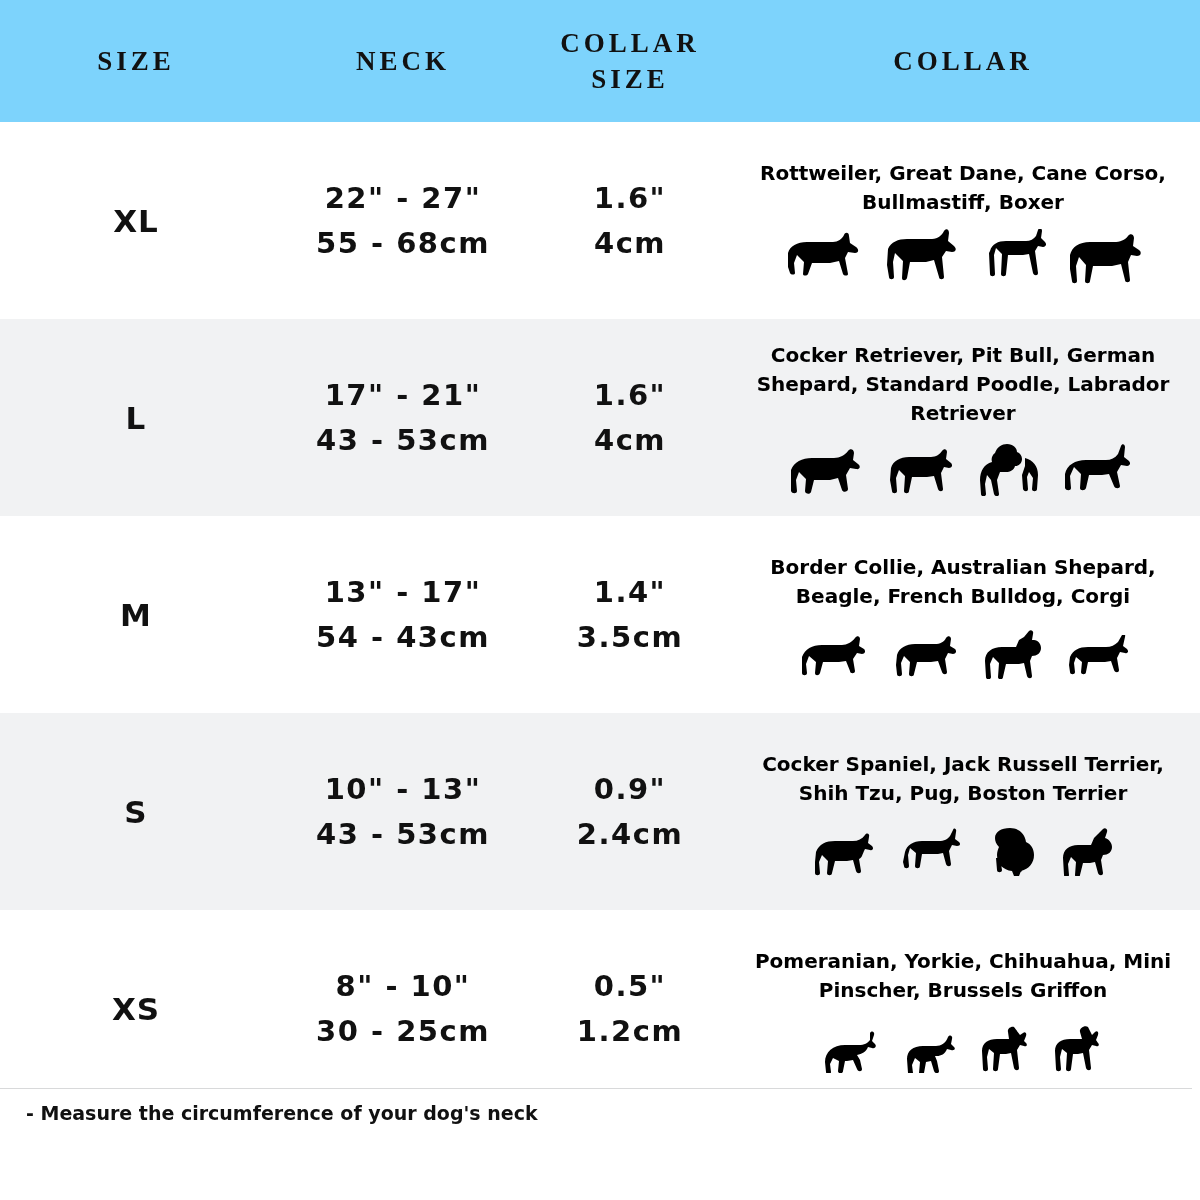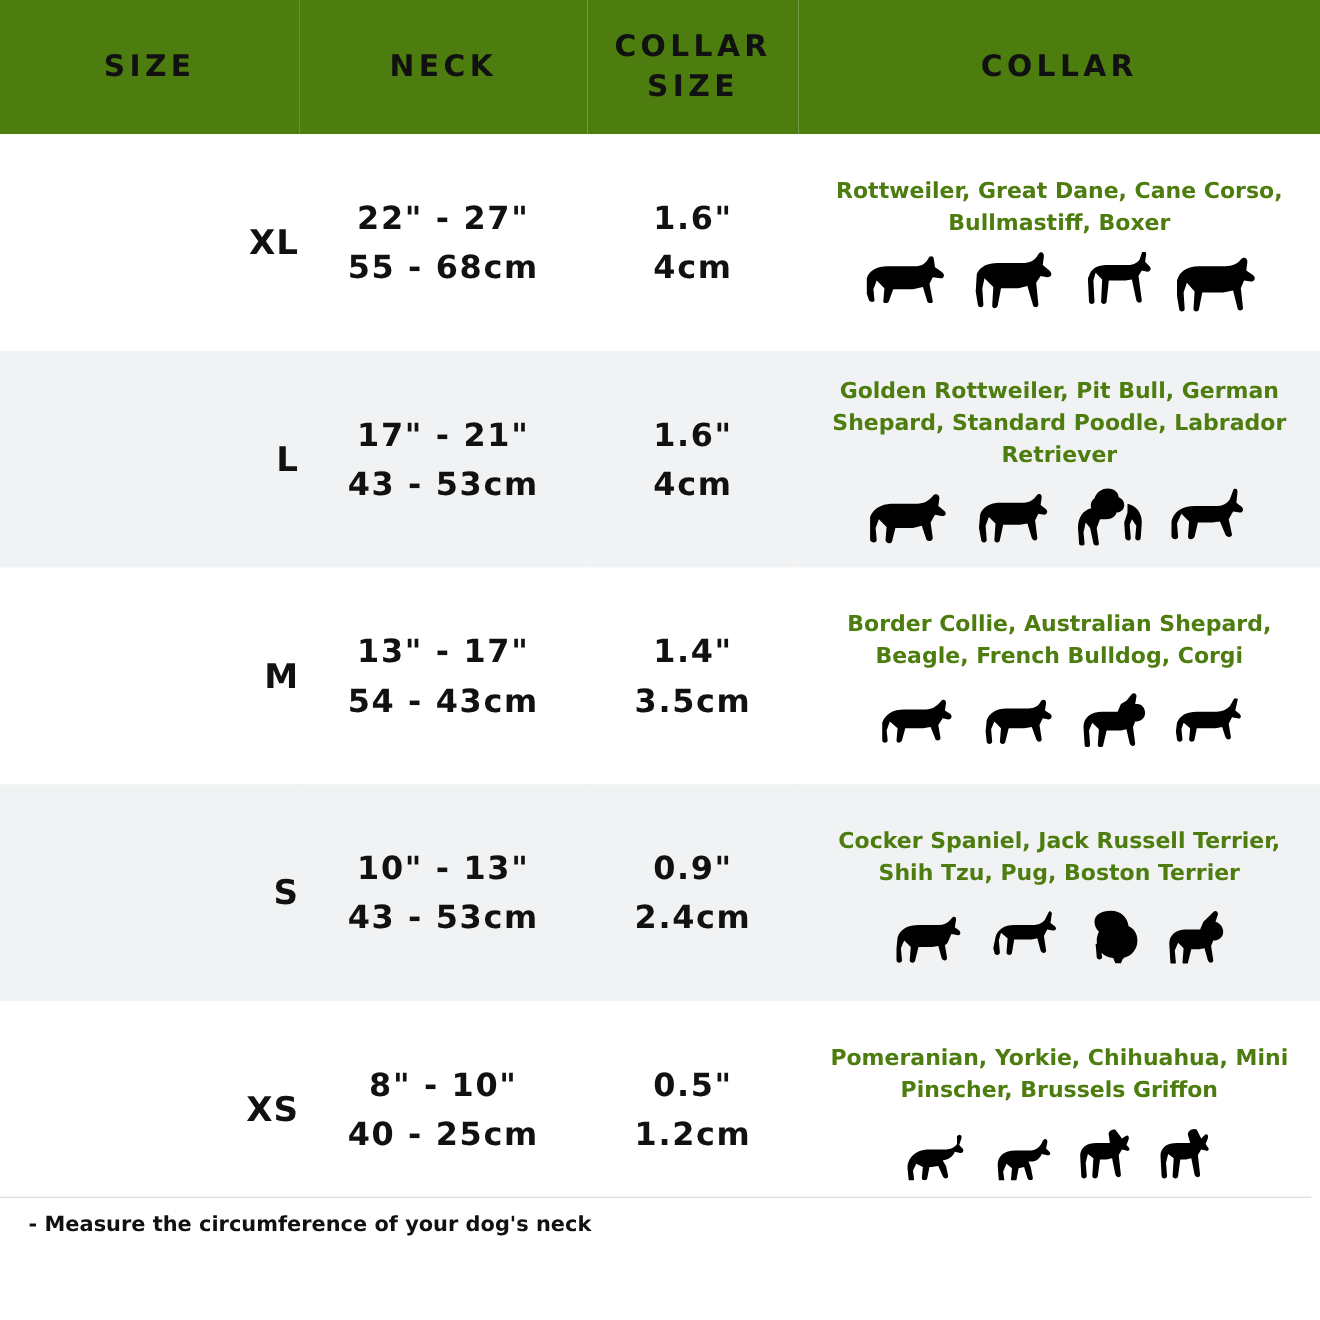--- a/index.html
+++ b/index.html
@@ -35,56 +35,55 @@
     vertical-align: middle;
     text-align: center;
     font-size: 27px;
     font-weight: bold;
     letter-spacing: 4px;
     color: #111;
     padding: 0 6px;
     box-sizing: border-box;
     line-height: 1.35;
   }
-  thead tr { background: #4d7c0f; }
+  thead tr { background: #7dd3fc; font-family: Liberation Serif, serif; }
 
   tbody tr.row-alt { background: #f1f2f3; }
   tbody tr.row-plain { background: #ffffff; }
 
   tbody td {
     vertical-align: middle;
     text-align: center;
     padding: 0;
     box-sizing: border-box;
   }
   tbody tr { height: 197px; }
 
   .size-label {
     font-size: 31px;
     font-weight: bold;
     letter-spacing: 1px;
-    text-align: right;
   }
   .measure {
     font-size: 29px;
     font-weight: bold;
     letter-spacing: 1.5px;
     line-height: 1.55;
   }
   .measure .m-line { display: block; white-space: nowrap; }
 
   .breeds-cell {
     padding: 10px 22px 8px 22px;
   }
   .breeds-text {
     font-size: 20px;
     font-weight: bold;
     line-height: 1.45;
     text-align: center;
-    color: #4d7c0f;
+    color: #000000;
   }
   .breeds-icons {
     display: flex;
     justify-content: center;
     align-items: flex-end;
     gap: 14px;
     margin-top: 6px;
     height: 62px;
   }
   .breeds-icons svg { display: block; }
@@ -168,21 +167,21 @@
         <td class="size-label">L</td>
         <td class="measure">
           <span class="m-line">17" - 21"</span>
           <span class="m-line">43 - 53cm</span>
         </td>
         <td class="measure">
           <span class="m-line">1.6"</span>
           <span class="m-line">4cm</span>
         </td>
         <td class="breeds-cell">
-          <div class="breeds-text">Golden Rottweiler, Pit Bull, German Shepard, Standard Poodle, Labrador Retriever</div>
+          <div class="breeds-text">Cocker Retriever, Pit Bull, German Shepard, Standard Poodle, Labrador Retriever</div>
           <div class="breeds-icons">
             <svg width="84" height="52" viewBox="0 0 84 52">
               <path fill="#000" d="M8 26c3-8 11-12 21-12h22c6 0 11-3 14-7 2-3 6-2 6 2l-1 7 5 4c3 2 2 6-2 5l-6-1-4 7 2 14c0 3-5 4-6 1l-4-12-8 2H31l-3 12c-1 3-6 2-6-1l1-12-7-7-3 8 1 11c0 3-5 3-6 0L8 38z"></path>
             </svg>
             <svg width="78" height="52" viewBox="0 0 78 52">
               <path fill="#000" d="M10 24c2-7 9-11 18-11h22c5 0 9-3 11-6 2-3 5-2 5 1l-1 7 5 4c2 2 1 5-2 5l-5-1-3 6 2 16c0 3-4 3-5 0l-4-13-7 1H31l-3 14c0 3-5 3-5 0l1-15-6-6-3 8 1 13c0 3-5 3-5 0L9 36z"></path>
             </svg>
             <svg width="72" height="56" viewBox="0 0 72 56">
               <path fill="#000" d="M34 4c6 0 10 4 10 8 3 1 5 4 5 7 0 4-3 7-7 7-1 4-5 6-9 6h-6l-3 8 2 14c0 3-4 3-5 0l-3-14-4-5-2 9 1 10c0 3-5 3-5 0L7 40c0-9 4-16 12-18-1-3 0-7 3-9 2-6 7-9 12-9zM52 18c8 2 13 8 13 17l-1 14c0 3-5 3-5 0l1-11-4-6-2 5 1 12c0 3-4 3-5 0l-1-14 3-9z"></path>
             </svg>
@@ -248,21 +247,21 @@
               <path fill="#000" d="M40 8l5-5c2-2 5 0 4 3l-2 6c4 1 7 5 7 9 0 5-4 8-9 8l-2 5 2 13c0 3-4 3-5 0l-3-11-5 1H25l-3 12c0 3-5 3-5 0l1-13-5-5-3 7 1 11c0 3-5 3-5 0L5 32c0-8 6-13 15-13h13l3-7z"></path>
             </svg>
           </div>
         </td>
       </tr>
 
       <tr class="row-plain">
         <td class="size-label">XS</td>
         <td class="measure">
           <span class="m-line">8" - 10"</span>
-          <span class="m-line">40 - 25cm</span>
+          <span class="m-line">30 - 25cm</span>
         </td>
         <td class="measure">
           <span class="m-line">0.5"</span>
           <span class="m-line">1.2cm</span>
         </td>
         <td class="breeds-cell">
           <div class="breeds-text">Pomeranian, Yorkie, Chihuahua, Mini Pinscher, Brussels Griffon</div>
           <div class="breeds-icons">
             <svg width="70" height="46" viewBox="0 0 70 46">
               <path fill="#000" d="M52 6c2-3 5-1 4 2l-2 6 3 3c2 2 0 5-3 4l-4-1c-2 5-6 7-11 8l3 5 2 9c0 3-4 3-5 0l-4-9-6 1H27l-2 10c0 3-5 3-5 0l1-10-6-3-3 6 1 8c0 3-5 3-5 0l-1-10c0-10 8-17 20-17h14c5 0 9-2 11-5z"></path>

